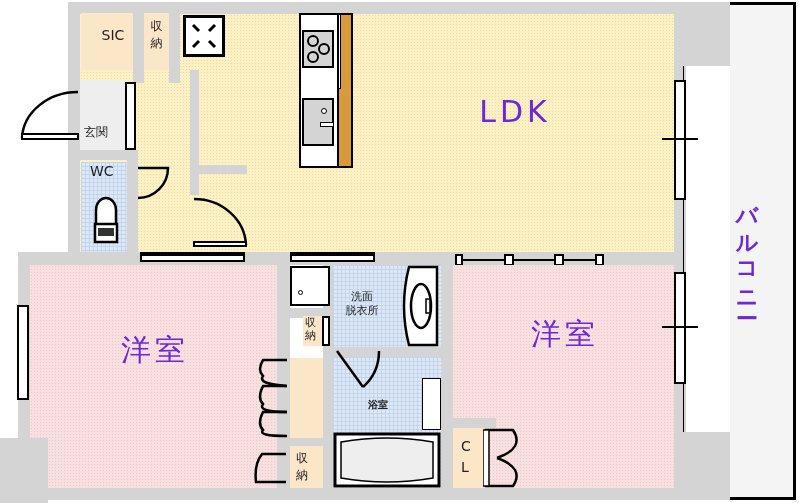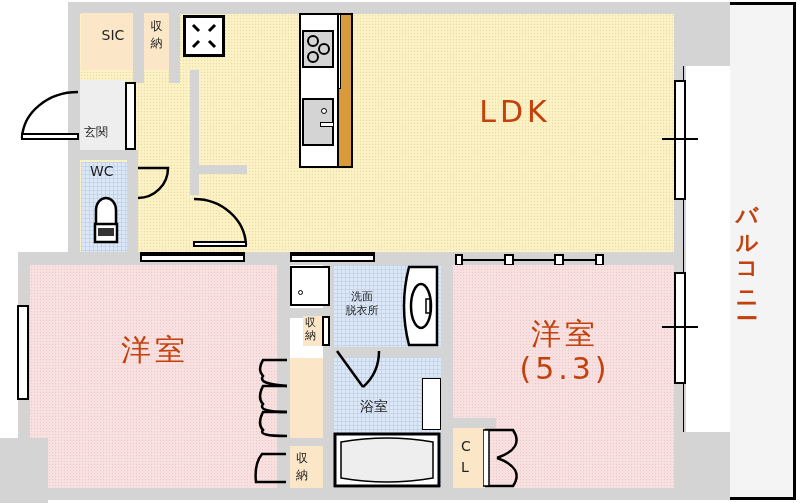--- a/index.html
+++ b/index.html
@@ -5,21 +5,21 @@
   html,body{margin:0;padding:0;background:#fff;}
   body{width:800px;height:503px;position:relative;overflow:hidden;font-family:"DejaVu Sans","Liberation Sans",sans-serif;}
   .abs{position:absolute;box-sizing:border-box;}
   .wall{background:#d4d4d4;}
   .ldk{background:#fbf1c5;background-image:radial-gradient(#eadc9e 0.6px,transparent 0.8px);background-size:3px 3px;}
   .pink{background:#f9e0e0;background-image:radial-gradient(#ecc9c9 0.6px,transparent 0.8px);background-size:3px 3px;}
   .blue{background:#dde8f7;background-image:linear-gradient(#c4d4ec 1px,transparent 1px),linear-gradient(90deg,#c4d4ec 1px,transparent 1px);background-size:4px 4px;}
   .beige{background:#fbe6c8;}
   .entry{background:#eeeeee;}
   .balcony{background:#f4f4f4;border:3px solid #000;}
-  .label{color:#c2410c;text-align:center;line-height:1.15;font-weight:bold;}
+  .label{color:#6d28d9;text-align:center;line-height:1.15;font-weight:bold;}
   .small{font-size:12px;color:#222;font-weight:bold;}
   .vert{writing-mode:vertical-rl;letter-spacing:4px;}
   .win{background:#fff;border:2px solid #000;}
 </style>
 </head>
 <body>
 
 <div class="abs wall" style="left:68px;top:2px;width:616px;height:12px;"></div>
 <div class="abs wall" style="left:68px;top:2px;width:12px;height:250px;"></div>
 <div class="abs wall" style="left:18px;top:252px;width:12px;height:240px;"></div>
@@ -173,35 +173,34 @@
 <div class="abs wall" style="left:333px;top:347px;width:108px;height:10px;"></div>
 <div class="abs blue" style="left:333px;top:357px;width:108px;height:130px;"></div>
 <div class="abs" style="left:333px;top:347px;width:50px;height:48px;">
   <svg width="50" height="48" viewBox="0 0 50 48">
       <g fill="none" stroke="#000" stroke-width="2.5">
         <path d="M4 4 L30 40"></path>
         <path d="M46 4 Q46 26 30 40"></path>
       </g>
     </svg>
 </div>
-<div class="abs small" style="left:360px;top:398px;font-size:14px;font-weight:normal;">浴室</div>
+<div class="abs small" style="left:368px;top:398px;font-size:10px;font-weight:bold;">浴室</div>
 <div class="abs" style="left:422px;top:378px;width:19px;height:52px;background:#fff;border:1.5px solid #000;"></div>
 <div class="abs" style="left:333px;top:432px;width:108px;height:56px;">
   <svg width="108" height="56" viewBox="0 0 108 56">
       <rect x="2" y="2" width="104" height="52" fill="#fff" stroke="#000" stroke-width="3"></rect>
       <path d="M8 10 Q54 2 100 10 L100 46 Q54 54 8 46 Z" fill="#eee" stroke="#000" stroke-width="1.5"></path>
     </svg>
 </div>
 
 <div class="abs wall" style="left:441px;top:265px;width:12px;height:223px;"></div>
 
 <div class="abs pink" style="left:453px;top:265px;width:221px;height:223px;"></div>
 <div class="abs label" style="left:495px;top:317px;width:140px;font-size:30px;font-weight:normal;letter-spacing:4px;">
   <div>洋室</div>
-  <div>(5.3)</div>
 </div>
 <div class="abs wall" style="left:453px;top:418px;width:43px;height:10px;"></div>
 <div class="abs beige" style="left:453px;top:428px;width:30px;height:60px;"></div>
 <div class="abs small" style="left:461px;top:436px;font-size:14px;font-weight:normal;white-space:pre-line;line-height:1.5;">C
 L</div>
 <div class="abs" style="left:483px;top:428px;width:42px;height:60px;">
   <svg width="42" height="60" viewBox="0 0 42 60">
       <g fill="none" stroke="#000" stroke-width="2.5">
         <path d="M2 2 L30 2 Q42 20 14 30"></path>
         <path d="M2 58 L30 58 Q42 40 14 30"></path>

